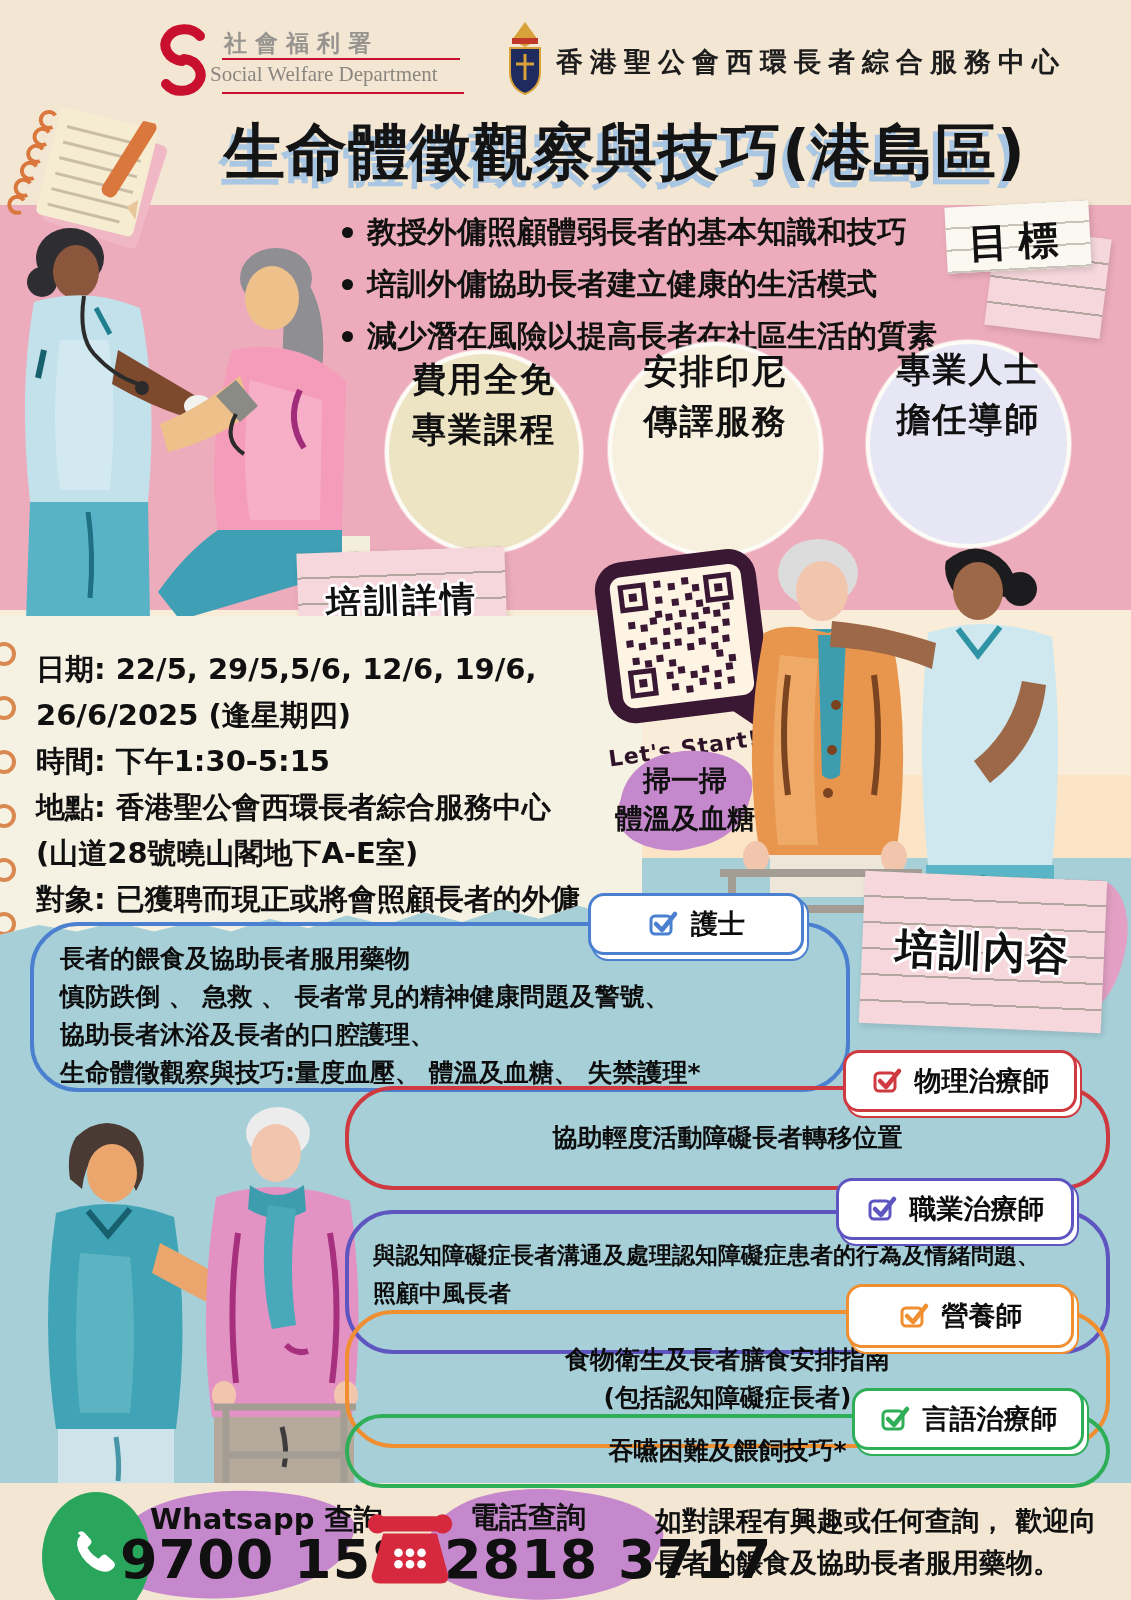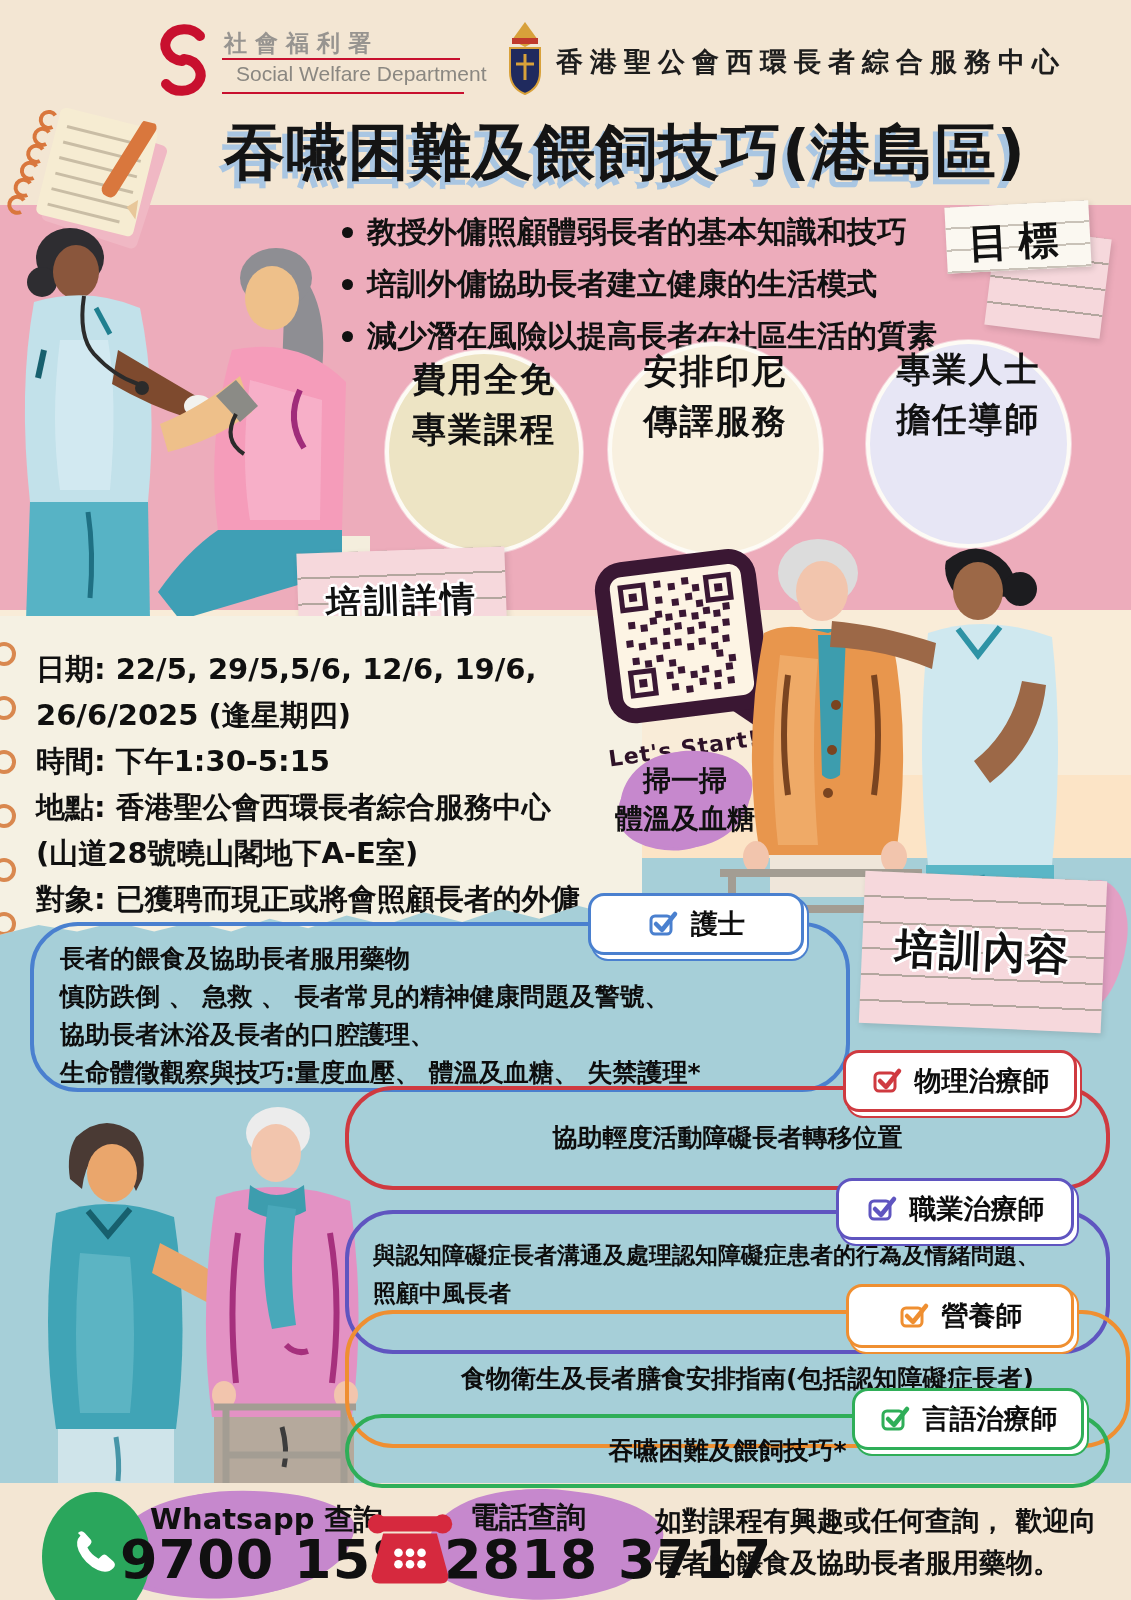--- a/index.html
+++ b/index.html
@@ -9,21 +9,21 @@
   .band{position:absolute;left:0;width:1131px;}
   .band-top{top:0;height:205px;background:#f3e6d3;}
   .band-pink{top:205px;height:405px;background:#edacbb;}
   .band-peach1{top:610px;height:165px;background:#f9ecd8;}
   .band-peach2{top:775px;height:83px;background:#fce4c6;}
   .band-blue{top:858px;height:625px;background:#a6cfd8;}
   .band-bottom{top:1483px;height:117px;background:#f3e6d3;}
 
   .swd-cn{left:224px;top:28px;font-size:23px;letter-spacing:8px;color:#979490;font-weight:600;}
   .redline{background:#c8102e;height:2px;}
-  .swd-en{left:236px;top:62px;font-size:21px;color:#8a8781;font-family:Liberation Sans, sans-serif;}
+  .swd-en{left:210px;top:62px;font-size:21px;color:#8a8781;font-family:Liberation Serif, serif;}
   .org-name{left:556px;top:44px;font-size:27px;font-weight:700;letter-spacing:7px;color:#1d1d1d;font-family:"Liberation Serif",serif;}
 
   .main-title{left:125px;top:112px;width:1000px;text-align:center;font-size:61px;font-weight:900;color:#141414;letter-spacing:1px;text-shadow:-5px 7px 0 #a9c6e2;}
 
   .bullets{left:342px;top:214px;width:625px;}
   .bullet-row{display:flex;align-items:flex-start;margin-bottom:16px;}
   .dot{width:11px;height:11px;border-radius:50%;background:#111;margin:13px 14px 0 0;flex:0 0 auto;}
   .bullet-text{font-size:30px;font-weight:800;color:#111;line-height:36px;}
 
   .note{background-color:#f6d8dc;background-image:repeating-linear-gradient(to bottom,transparent 0 24px,#b3a69e 24px 26px);box-shadow:2px 3px 6px rgba(0,0,0,.12);}
@@ -98,21 +98,21 @@
         <path d="M28 34 a8 8 0 1 0 0 12"></path>
       <path d="M26 52 a8 8 0 1 0 0 12"></path>
         <path d="M24 70 a8 8 0 1 0 0 12"></path>
       <path d="M22 88 a8 8 0 1 0 0 12"></path>
         <path d="M20 106 a8 8 0 1 0 0 12"></path>
     </g>
     <rect x="104" y="-4" width="16" height="88" rx="7" fill="#d9773d" transform="rotate(18 112 40)"></rect>
     <path d="M128 78 L136 96 L122 90 Z" fill="#e8c79a" transform="rotate(18 129 87)"></path>
   </svg>
 
-  <div class="abs main-title">吞嚥困難及餵飼技巧(港島區)</div>
+  <div class="abs main-title">生命體徵觀察與技巧(港島區)</div>
 
   <div class="abs note" style="left:990px;top:232px;width:116px;height:100px;transform:rotate(7deg);"></div>
   <div class="abs note-white" style="left:946px;top:204px;width:144px;height:66px;transform:rotate(-3deg);box-shadow:2px 3px 6px rgba(0,0,0,.15);">
     <div class="note-label" style="font-size:40px;letter-spacing:10px;padding-top:10px;">目標</div>
   </div>
 
   <div class="abs bullets">
     <div class="bullet-row">
         <span class="dot"></span>
         <span class="bullet-text">教授外傭照顧體弱長者的基本知識和技巧</span>
@@ -378,21 +378,21 @@
     </div>
   </div>
   <div class="abs pill" style="--c:#5f55c0;left:836px;top:1178px;width:232px;height:56px;">
     <svg class="checkbox" width="32" height="32" viewBox="0 0 32 32" style="color:#5f55c0;">
       <rect x="4" y="8" width="20" height="18" rx="4" fill="#fff" stroke="currentColor" stroke-width="3"></rect>
       <path d="M9 16 l6 6 L28 6" stroke="currentColor" stroke-width="4.5" fill="none" stroke-linecap="round" stroke-linejoin="round"></path>
     </svg>
     <span>職業治療師</span>
   </div>
 
-  <div class="abs cbox" style="left:345px;top:1310px;width:757px;height:130px;border-color:#ef8f31;display:flex;flex-direction:row;align-items:center;justify-content:center;padding-left:20px;">
+  <div class="abs cbox" style="left:345px;top:1310px;width:757px;height:130px;border-color:#ef8f31;display:flex;flex-direction:column;align-items:center;justify-content:center;">
     <div class="cline">食物衛生及長者膳食安排指南</div>
     <div class="cline">(包括認知障礙症長者)</div>
   </div>
   <div class="abs pill" style="--c:#ef8f31;left:846px;top:1284px;width:222px;height:58px;">
     <svg class="checkbox" width="32" height="32" viewBox="0 0 32 32" style="color:#ef8f31;">
       <rect x="4" y="8" width="20" height="18" rx="4" fill="#fff" stroke="currentColor" stroke-width="3"></rect>
       <path d="M9 16 l6 6 L28 6" stroke="currentColor" stroke-width="4.5" fill="none" stroke-linecap="round" stroke-linejoin="round"></path>
     </svg>
     <span>營養師</span>
   </div>

